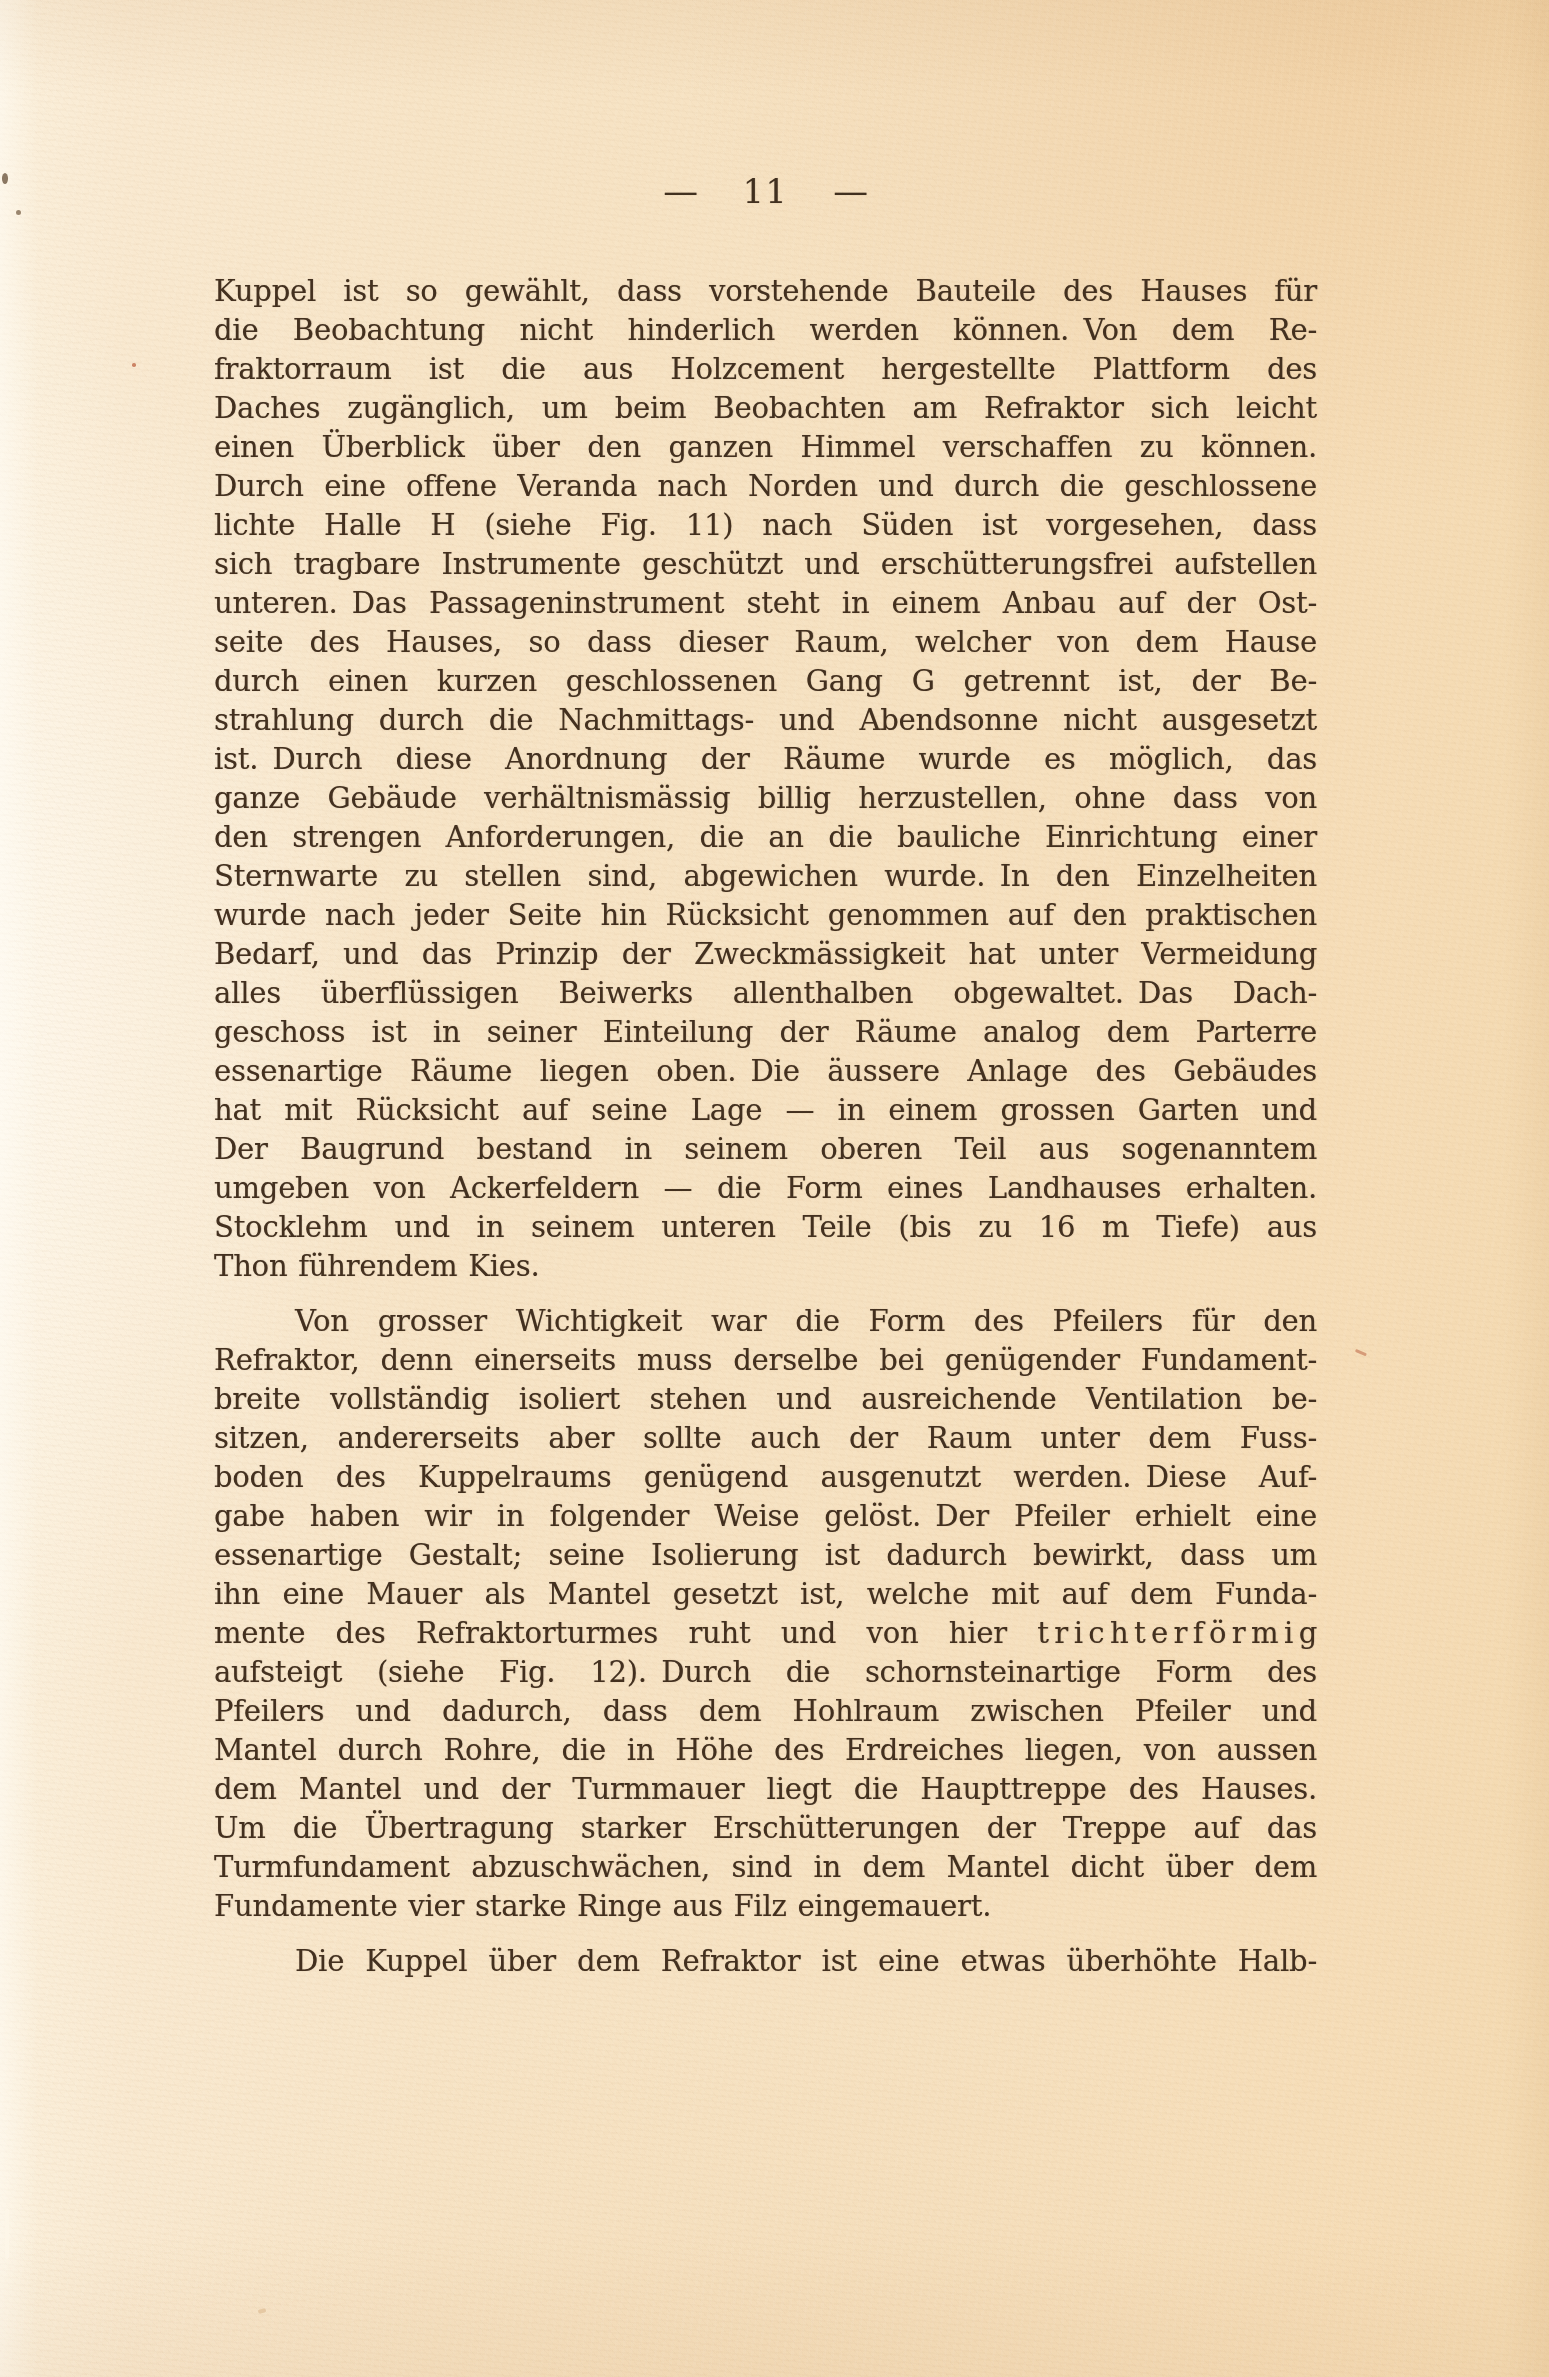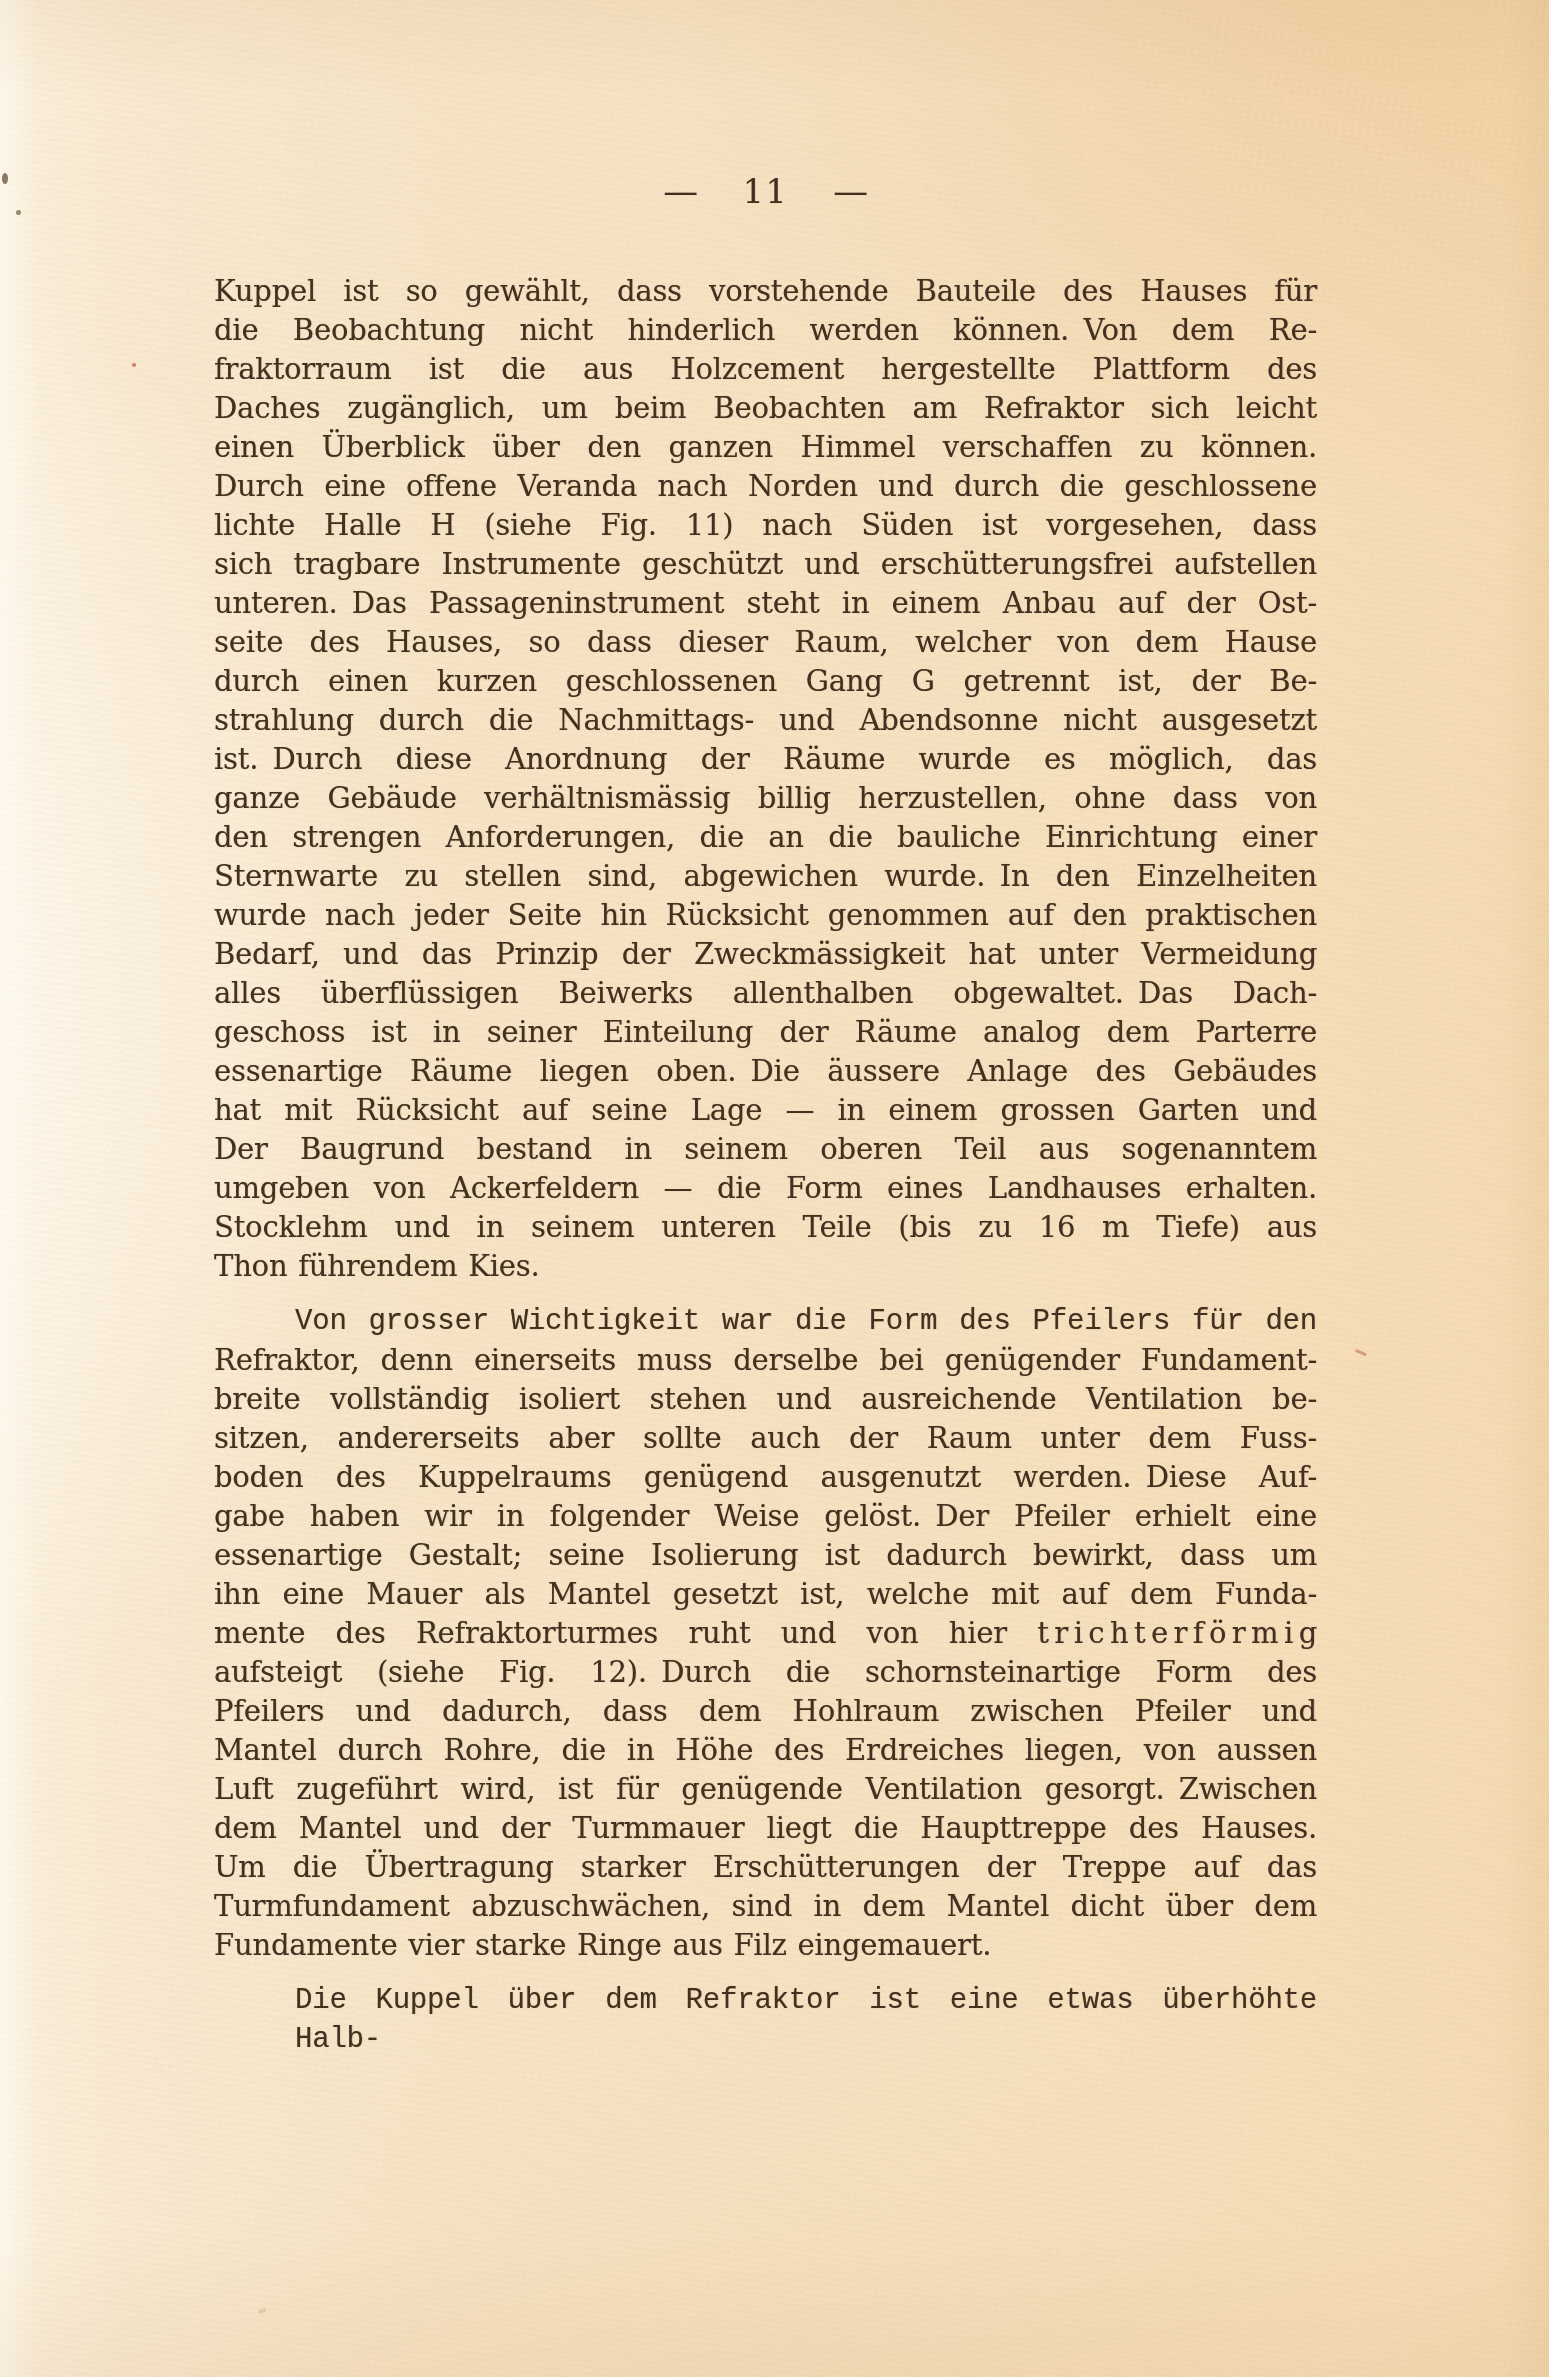--- a/index.html
+++ b/index.html
@@ -39,21 +39,21 @@
   .header .num{letter-spacing:1.8px;}
   .textblock{
     position:absolute;left:198px;top:256px;width:1135px;
     color:#43301f;font-size:29px;line-height:39px;
     letter-spacing:-0.2px;word-spacing:1.8px;
     text-shadow:0.3px 0.4px 0.8px rgba(63,45,30,0.42);
   }
   .para{margin:16px;}
   .para + .para{margin-top:14px;}
   .line{text-align:justify;text-align-last:justify;}
-  .line.indent{padding-left:81px;font-family:Liberation Mono, monospace;}
+  .line.indent{padding-left:81px;}
   .line.last{text-align-last:left;}
   
   .speck{position:absolute;border-radius:50%;pointer-events:none;}
   .speck.s1{left:1.8px;top:173px;width:6.2px;height:10.6px;background:#6e5740;opacity:.8;}
   .speck.s2{left:16px;top:210px;width:5.3px;height:5.3px;background:#7a6148;opacity:.75;}
   .speck.s3{left:132px;top:363px;width:3.5px;height:3.5px;background:#c06a4a;opacity:.8;}
   .speck.s4{left:1355px;top:1351px;width:11.5px;height:2.7px;border-radius:1.8px;background:#c97f5d;opacity:.7;transform:rotate(24deg);}
   .speck.s5{left:5.3px;top:2209px;width:3.5px;height:50px;border-radius:2.7px;background:#fdf6e8;opacity:.9;}
   .speck.s6{left:258px;top:2309px;width:8px;height:3.5px;border-radius:1.8px;background:#d8b489;opacity:.55;transform:rotate(-12deg);}
 </style>
@@ -112,21 +112,20 @@
         <div class="line">breite vollständig isoliert stehen und ausreichende Ventilation be-</div>
         <div class="line">sitzen, andererseits aber sollte auch der Raum unter dem Fuss-</div>
         <div class="line">boden des Kuppelraums genügend ausgenutzt werden. Diese Auf-</div>
         <div class="line">gabe haben wir in folgender Weise gelöst. Der Pfeiler erhielt eine</div>
         <div class="line">essenartige Gestalt; seine Isolierung ist dadurch bewirkt, dass um</div>
         <div class="line">ihn eine Mauer als Mantel gesetzt ist, welche mit auf dem Funda-</div>
         <div class="line">mente des Refraktorturmes ruht und von hier t r i c h t e r f ö r m i g</div>
         <div class="line">aufsteigt (siehe Fig. 12). Durch die schornsteinartige Form des</div>
         <div class="line">Pfeilers und dadurch, dass dem Hohlraum zwischen Pfeiler und</div>
         <div class="line">Mantel durch Rohre, die in Höhe des Erdreiches liegen, von aussen</div>
-        <div class="line">Luft zugeführt wird, ist für genügende Ventilation gesorgt. Zwischen</div>
         <div class="line">dem Mantel und der Turmmauer liegt die Haupttreppe des Hauses.</div>
         <div class="line">Um die Übertragung starker Erschütterungen der Treppe auf das</div>
         <div class="line">Turmfundament abzuschwächen, sind in dem Mantel dicht über dem</div>
         <div class="line last">Fundamente vier starke Ringe aus Filz eingemauert.</div>
       </div>
       <div class="para">
         <div class="line indent">Die Kuppel über dem Refraktor ist eine etwas überhöhte Halb-</div>
       </div>
     </div>
 </div>

